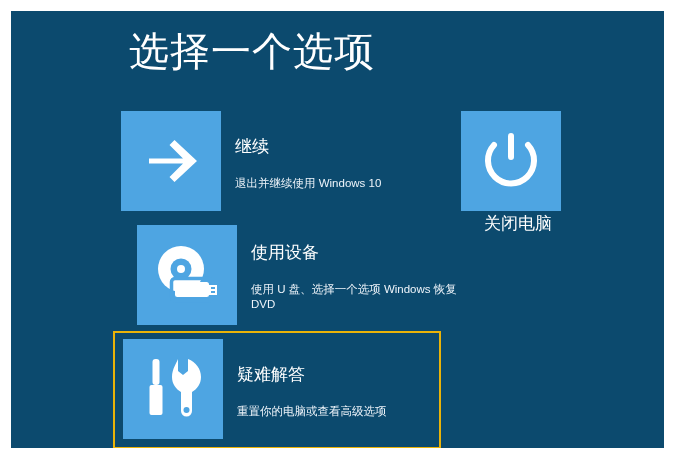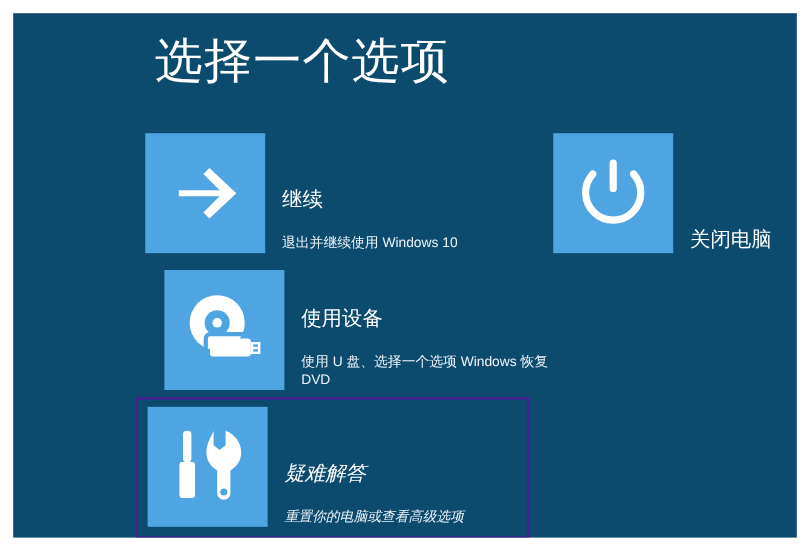--- a/index.html
+++ b/index.html
@@ -34,21 +34,21 @@
     font-weight: 300;
     color: #ffffff;
     letter-spacing: 1px;
     white-space: nowrap;
   }
 
   
   .option-row {
     position: absolute;
     display: flex;
-    align-items: flex-end;
+    align-items: center;
   }
 
   .tile {
     width: 100px;
     height: 100px;
     background: #4ea5e2;
     flex: 0 0 100px;
     position: relative;
   }
 
@@ -70,32 +70,31 @@
     line-height: 15px;
     color: #eef4fa;
     font-weight: 400;
     margin-top: 18px;
   }
 
   
   #row-continue { left: 110px; top: 100px; }
   #row-device   { left: 110px; top: 214px; padding-left: 16px; }
   #row-trouble  { left: 110px; top: 328px; }
-  #row-shutdown { left: 450px; top: 100px; }
+  #row-shutdown { left: 450px; top: 100px; flex-direction: column; }
 
   #row-device .option-sub { width: 222px; white-space: normal; }
 
   
   #row-trouble {
-    border: 2px solid #4c1d95;
+    border: 2px solid #eab308;
     padding: 6px 8px 8px 8px;
     left: 102px;
     top: 320px;
     width: 308px;
-    font-style: italic;
   }
 
   #row-shutdown .option-text { padding-top: 2px; }
   #row-shutdown .option-title { font-size: 17px; }
 
   
   .tile svg { position: absolute; left: 0; top: 0; }
 </style>
 </head>
 <body>

